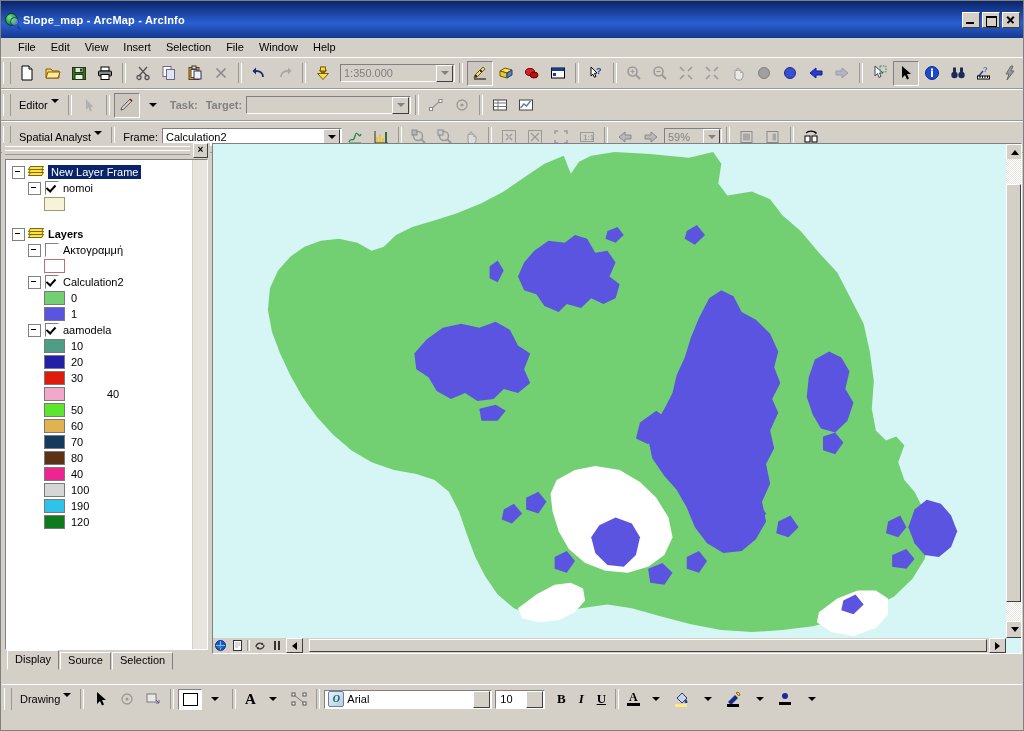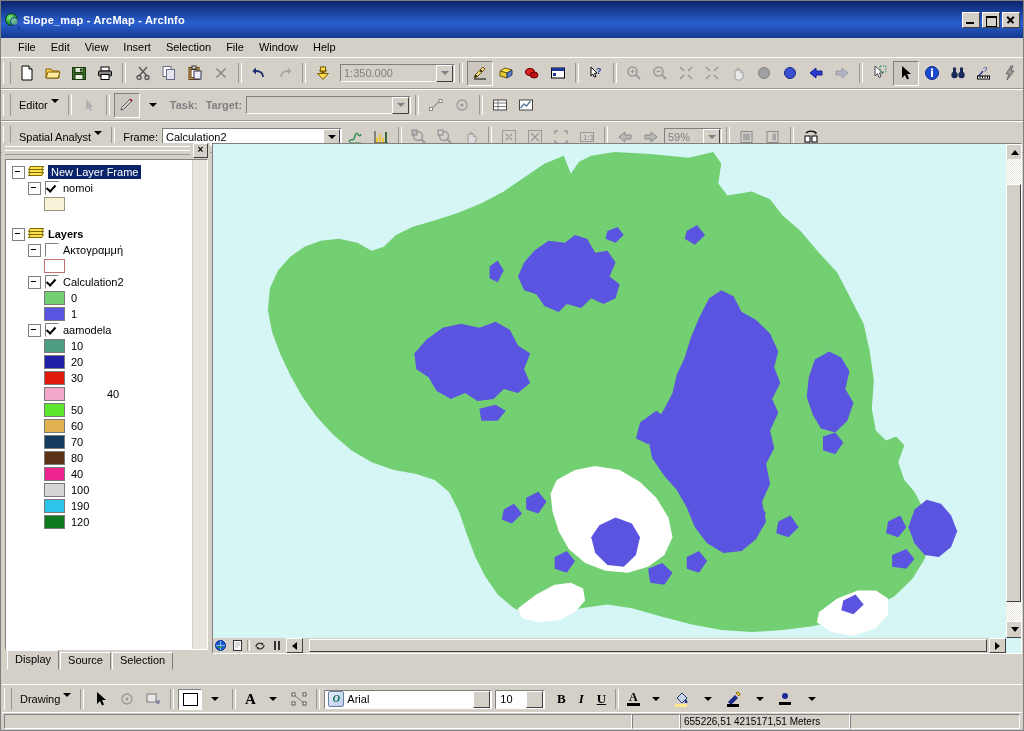--- a/index.html
+++ b/index.html
@@ -922,20 +922,14 @@
         <svg width="18" height="18">
       <circle cx="8" cy="6" r="3" fill="#1a2a9a"></circle>
       <rect x="2" y="12" width="12" height="3" fill="#000"></rect>
         </svg>
       </div>
     <div class="tb">
       <span class="caret"></span>
       </div>
   </div>
 
-  <div class="statusbar">
-    <div class="sb-pane" style="flex:1;margin-left:2px;"></div>
-    <div class="sb-pane" style="width:48px;"></div>
-    <div class="sb-pane" style="width:170px;">655226,51  4215171,51 Meters</div>
-    <div class="sb-pane" style="width:170px;margin-right:2px;"></div>
-  </div>
 
 </div>
 
 </body></html>

